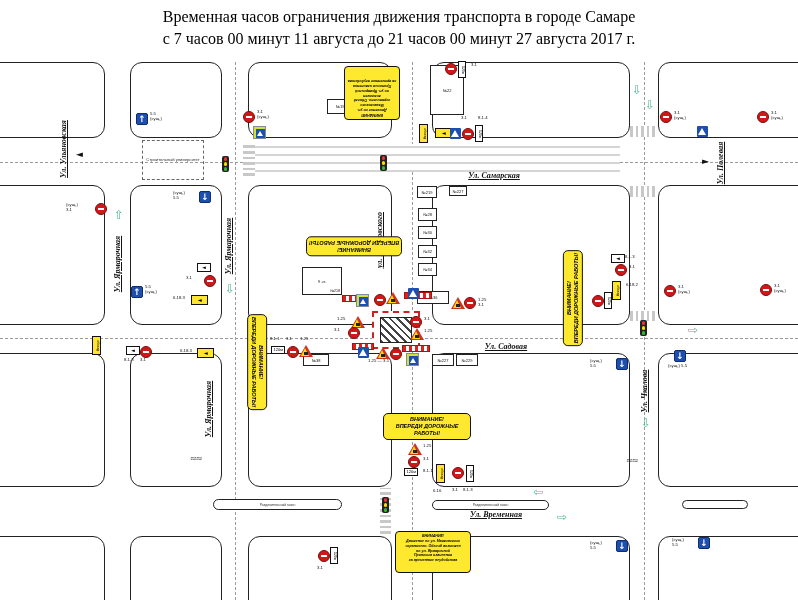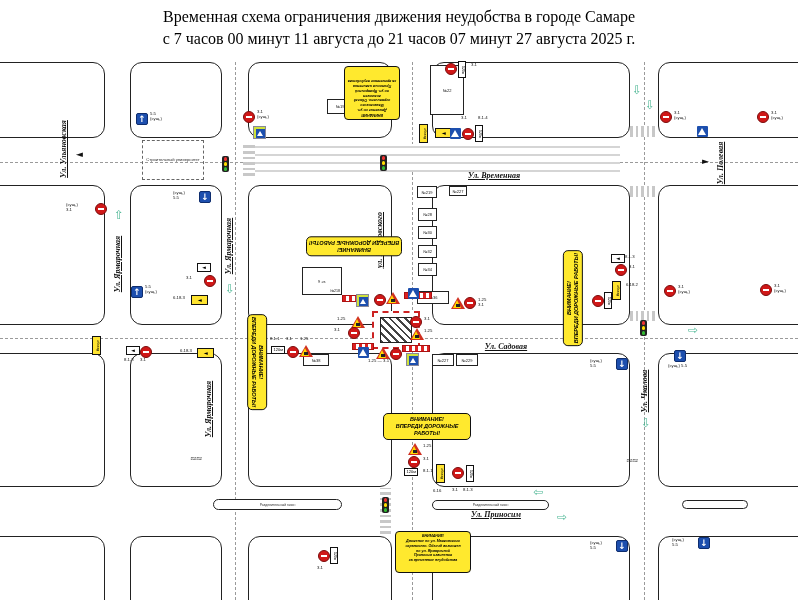--- a/index.html
+++ b/index.html
@@ -71,22 +71,22 @@
           white-space:pre-line;text-align:center;z-index:7;font-style:italic;font-weight:bold;
           font-size:3.6px;line-height:1.35;box-sizing:border-box;}
   .notice-top{left:344px;top:66px;width:56px;height:54px;transform:rotate(180deg);}
   .notice-bottom{left:395px;top:531px;width:76px;height:42px;}
 </style>
 </head>
 <body>
 
 <div class="page">
   <div class="title">
-    <div>Временная схема ограничения движения неудобства в городе Самаре</div>
-    <div>с 7 часов 00 минут 11 августа до 21 часов 07 минут 27 августа 2025 г.</div>
+    <div>Временная часов ограничения движения транспорта в городе Самаре</div>
+    <div>с 7 часов 00 минут 11 августа до 21 часов 00 минут 27 августа 2017 г.</div>
   </div>
 
   <div id="map">
       <div class="block" style="left: -30px; top: 62px; width: 135px; height: 76px;"></div>
       <div class="block" style="left: 130px; top: 62px; width: 92px; height: 76px;"></div>
       <div class="block" style="left: 248px; top: 62px; width: 144px; height: 76px;"></div>
       <div class="block" style="left: 432px; top: 62px; width: 198px; height: 76px;"></div>
       <div class="block" style="left: 658px; top: 62px; width: 175px; height: 76px;"></div>
       <div class="block" style="left: -30px; top: 185px; width: 135px; height: 140px;"></div>
       <div class="block" style="left: 130px; top: 185px; width: 92px; height: 140px;"></div>
@@ -135,25 +135,25 @@
       <div class="constr-hatch" style="left: 380px; top: 317px; width: 30px; height: 24px;"></div>
       <div class="rwbar" style="left: 342px; top: 295px; width: 22px; height: 5px;"></div>
       <div class="rwbar" style="left: 404px; top: 292px; width: 26px; height: 5px;"></div>
       <div class="rwbar" style="left: 352px; top: 343px; width: 20px; height: 5px;"></div>
       <div class="rwbar" style="left: 402px; top: 345px; width: 26px; height: 5px;"></div>
       <div class="street-label" style="left: 25px; top: 144px; width: 78px; height: 10px; transform: rotate(-90deg);">Ул. Ульяновская</div>
       <div class="street-label" style="left: 78px; top: 259px; width: 80px; height: 10px; transform: rotate(-90deg);">Ул. Ярмарочная</div>
       <div class="street-label" style="left: 189px; top: 241px; width: 80px; height: 10px; transform: rotate(-90deg);">Ул. Ярмарочная</div>
       <div class="street-label" style="left: 169px; top: 404px; width: 80px; height: 10px; transform: rotate(-90deg);">Ул. Ярмарочная</div>
       <div class="street-label" style="left: 338px; top: 235px; width: 84px; height: 10px; transform: rotate(-90deg);">ул. Маяковского</div>
-      <div class="street-label" style="left: 454px; top: 171px; width: 80px; height: 10px;">Ул. Временная</div>
+      <div class="street-label" style="left: 454px; top: 171px; width: 80px; height: 10px;">Ул. Самарская</div>
       <div class="street-label" style="left: 688px; top: 158px; width: 66px; height: 10px; transform: rotate(-90deg);">Ул. Полевая</div>
       <div class="street-label" style="left: 472px; top: 342px; width: 68px; height: 10px;">Ул. Садовая</div>
       <div class="street-label" style="left: 612px; top: 386px; width: 66px; height: 10px; transform: rotate(-90deg);">Ул. Чкалова</div>
-      <div class="street-label" style="left: 456px; top: 510px; width: 80px; height: 10px;">Ул. Приносим</div>
+      <div class="street-label" style="left: 456px; top: 510px; width: 80px; height: 10px;">Ул. Временная</div>
       <div class="mi barrow" style="left: 76px; top: 150px;">◄</div>
       <div class="mi barrow" style="left: 702px; top: 157px;">►</div>
       <div class="mi bluesq" style="left: 136px; top: 113px;">↑</div>
       <div class="mi slab" style="left: 150px; top: 112px;">5.5
 (сущ.)</div>
       <div class="mi noentry" style="left: 243px; top: 111px;"></div>
       <div class="mi slab" style="left: 257px; top: 110px;">3.1
 (сущ.)</div>
       <div class="mi pedf" style="left: 253px; top: 126px;"></div>
       <div class="mi noentry" style="left: 95px; top: 203px;"></div>

